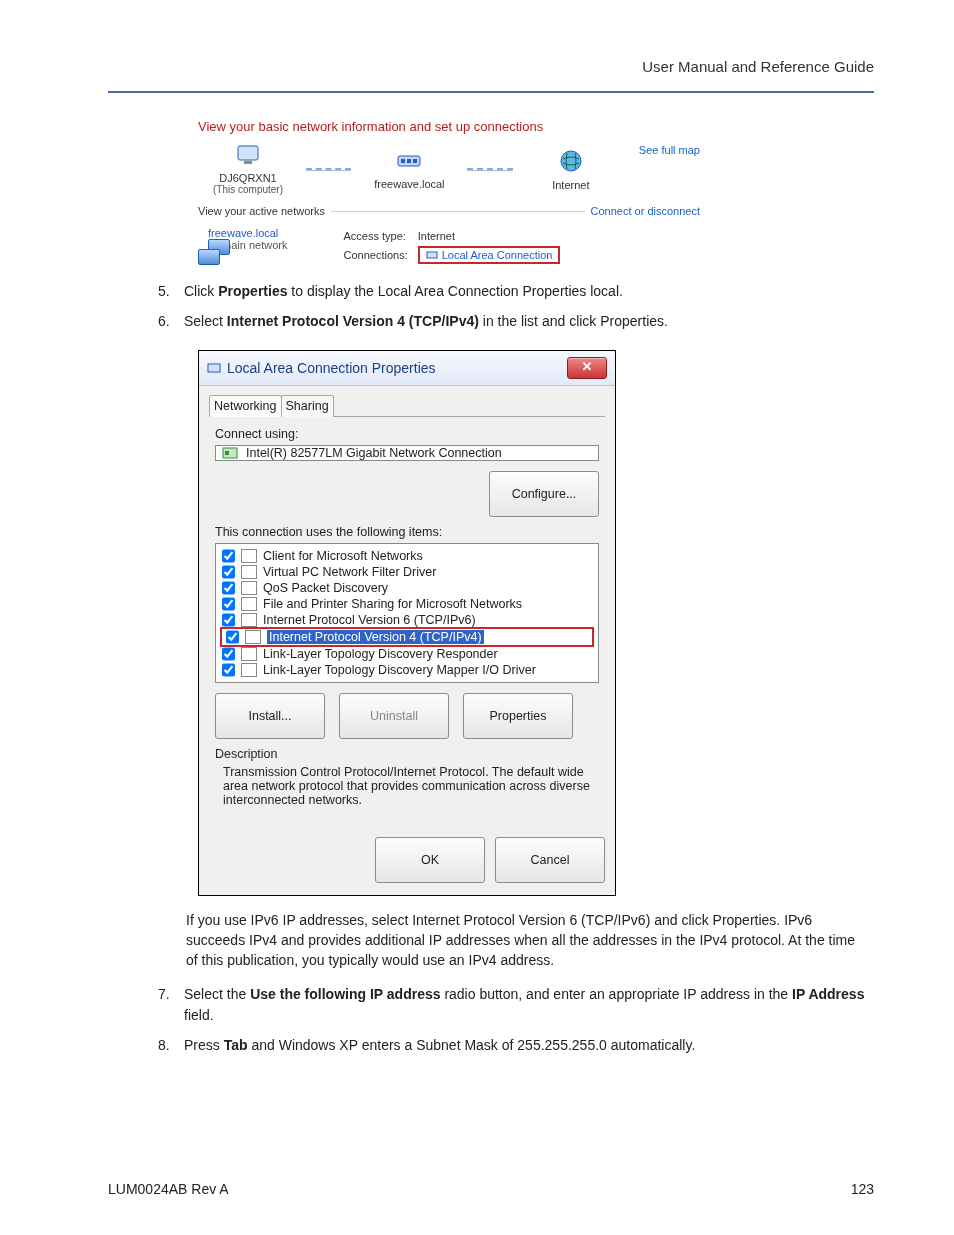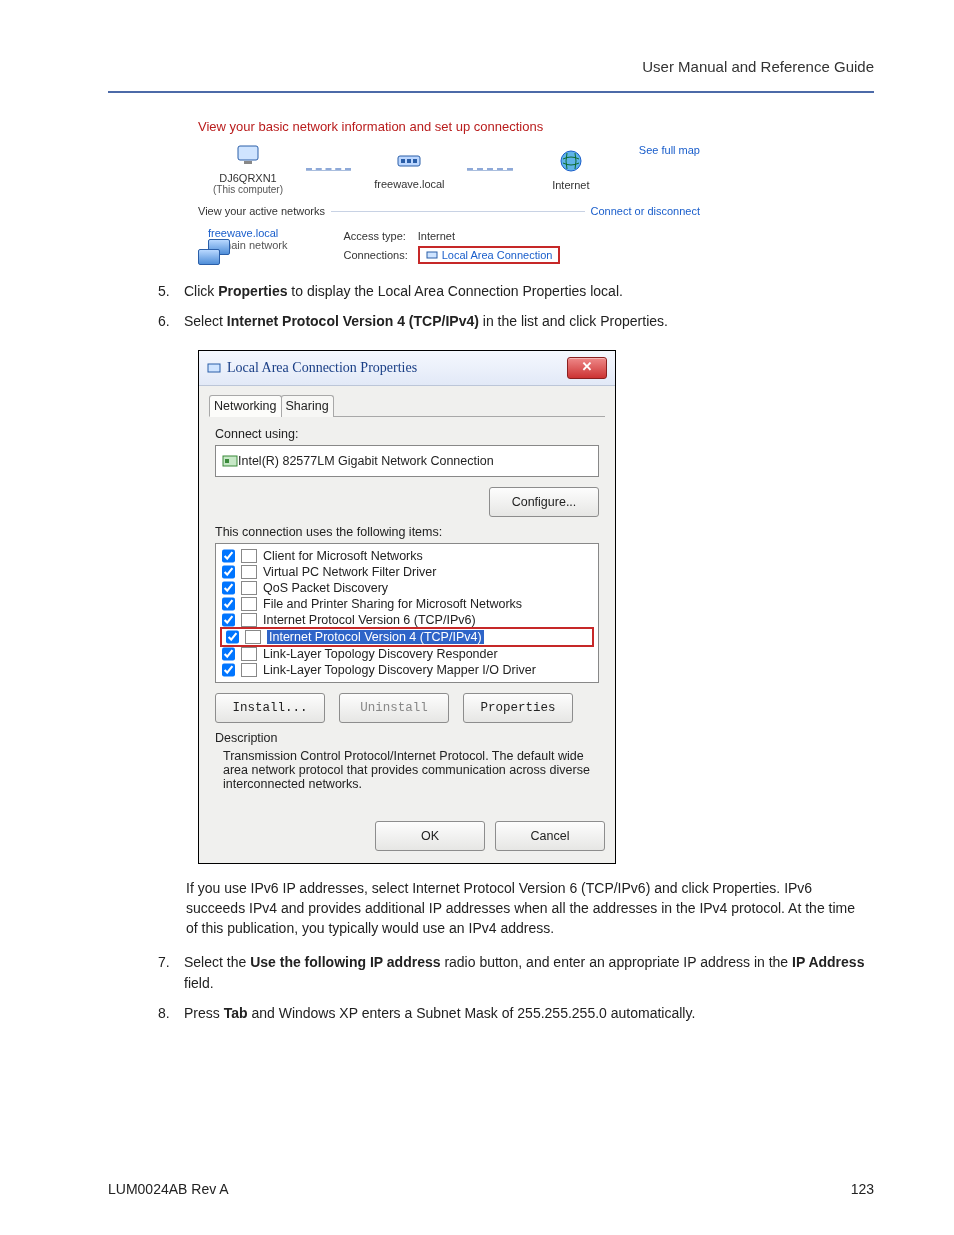--- a/index.html
+++ b/index.html
@@ -127,21 +127,20 @@
     width: 416px;
     border: 1px solid #000;
     box-shadow: 0 0 0 1px #888 inset;
     background: #fff;
   }
   .dialog .titlebar {
     display: flex; align-items: center; justify-content: space-between;
     background: linear-gradient(#f5f8fe, #e2e9f7);
     border-bottom: 1px solid #bcc6d8;
     padding: 6px 8px;
-    font-family: Liberation Serif, serif;
   }
   .dialog .titlebar .ttl {
     color: #1a3f86; font-size: 14px; display: flex; align-items: center; gap: 6px;
   }
   .dialog .close-btn {
     width: 38px; height: 20px;
     background: linear-gradient(#e88,#c33);
     border: 1px solid #8a1f1f; border-radius: 3px;
     color: #fff; font-weight: bold; text-align: center;
     font-size: 13px; line-height: 18px;
@@ -155,26 +154,26 @@
   .dialog .tab {
     padding: 3px 4px; font-size: 12.5px;
     border: 1px solid #a8a8a8; border-bottom: none;
     background: #f7f7f5; border-top-left-radius: 3px; border-top-right-radius: 3px;
     margin-right: -1px; position: relative; top: 1px;
   }
   .dialog .tab.active { background: #fcfcfa; border-bottom: 1px solid #fcfcfa; }
   .dialog .field-label { margin: 6px 6px 4px; }
   .dialog .adapter-box {
     margin: 0 6px 10px;
-    border: 1px solid #888; background: #fff; padding: 8px 6px;
-    display: flex; align-items: center; 
+    border: 1px solid #888; background: #fff; padding: 0 6px;
+    display: flex; align-items: center; gap: 8px;
   }
   .dialog .btn {
     display: inline-block;
-    min-width: 88px; padding: 7px 10px;
+    min-width: 88px; padding: 15px 10px;
     background: linear-gradient(#fdfdfd,#e6e6e4);
     border: 1px solid #8d8d8d; border-radius: 3px;
     text-align: center; font-size: 12.5px;
   }
   .dialog .btn.disabled { color: #888; }
   .dialog .btn-row-right { text-align: right; margin: 0 6px 8px; }
   .dialog .itemlist {
     margin: 4px 6px 10px;
     border: 1px solid #888; background: #fff;
     padding: 4px 2px; height: auto;
@@ -188,21 +187,21 @@
     width: 14px; height: 12px; display: inline-block;
     background: #fff; border: 1px solid #888;
   }
   .dialog .item.hl {
     border: 2px solid #c62828; margin: -1px 2px;
   }
   .dialog .item.sel .lbl {
     background: #2e64c8; color: #fff; padding: 0 2px;
   }
   .dialog .btn-row-3 {
-    display: flex; gap: 14px; margin: 4px 6px 8px; font-family: Liberation Mono, monospace;
+    display: flex; gap: 14px; margin: 4px 6px 8px;
   }
   .dialog .groupbox {
     margin: 4px 6px 6px;
   }
   .dialog .groupbox .gtitle { font-size: 12.5px; margin-bottom: 2px; }
   .dialog .groupbox .gbody {
     font-size: 12.5px; color: #222; padding: 2px 2px 2px 8px;
   }
   .dialog .footer {
     display: flex; justify-content: flex-end; gap: 10px;

